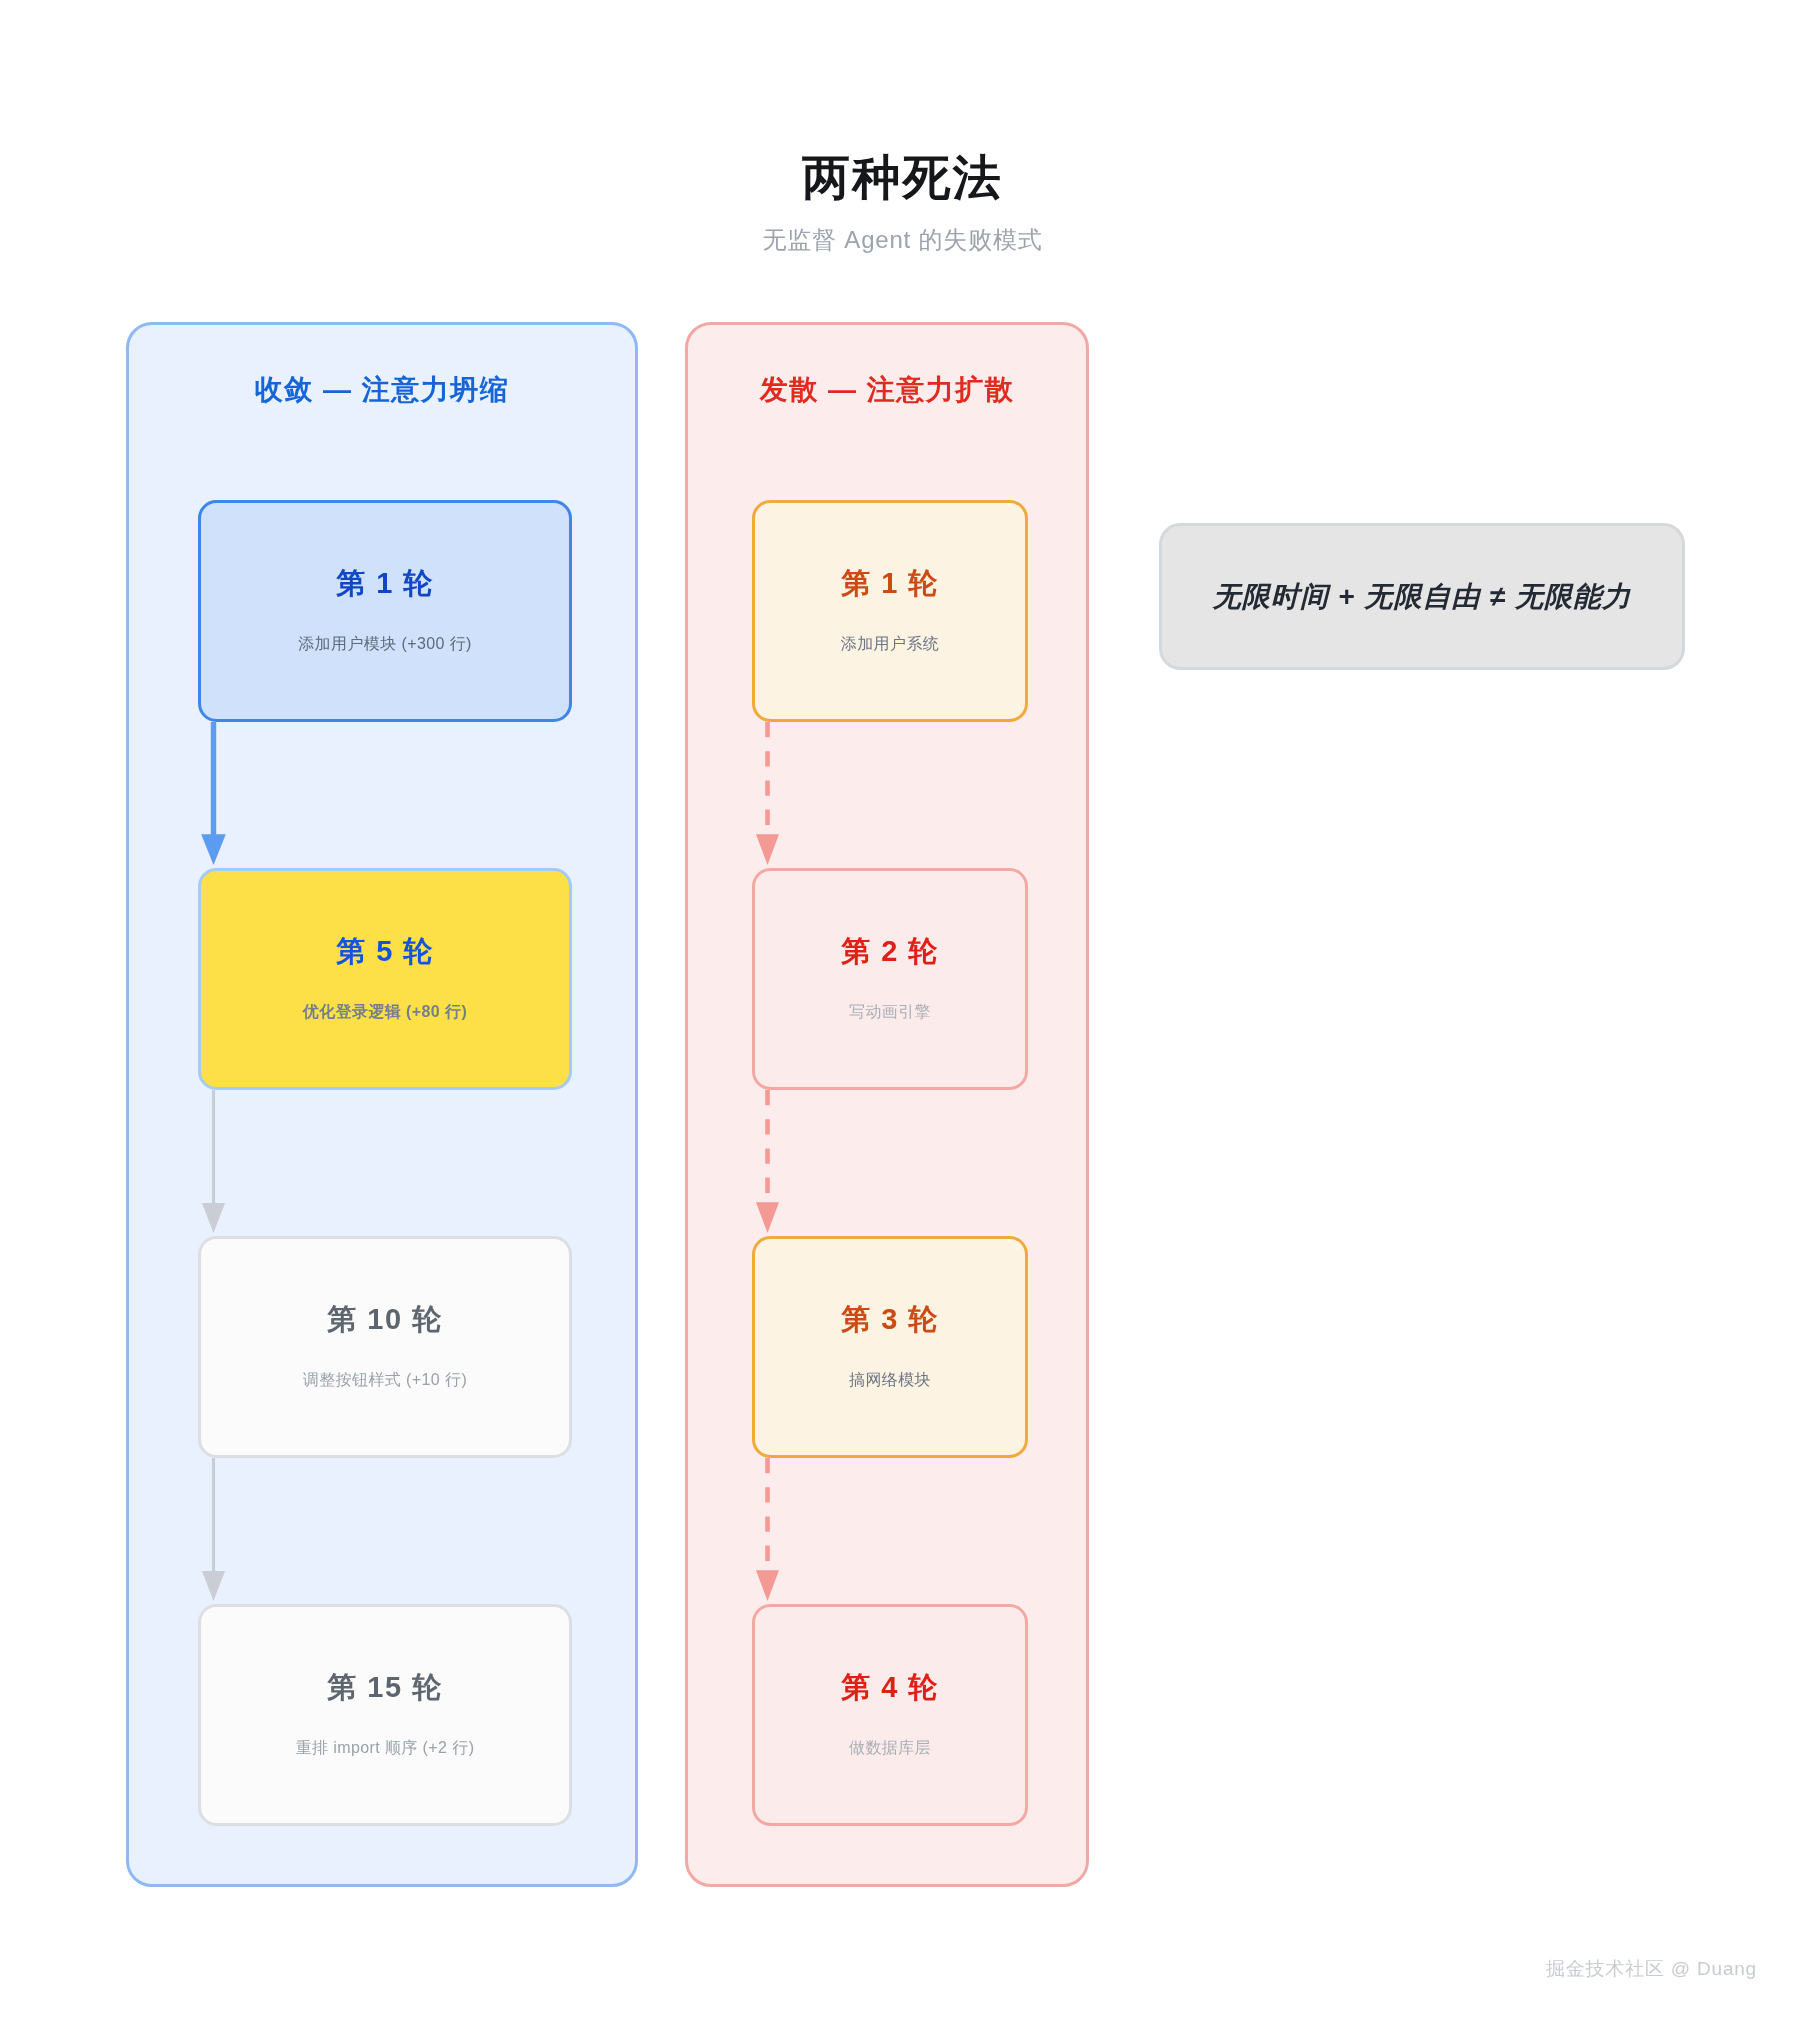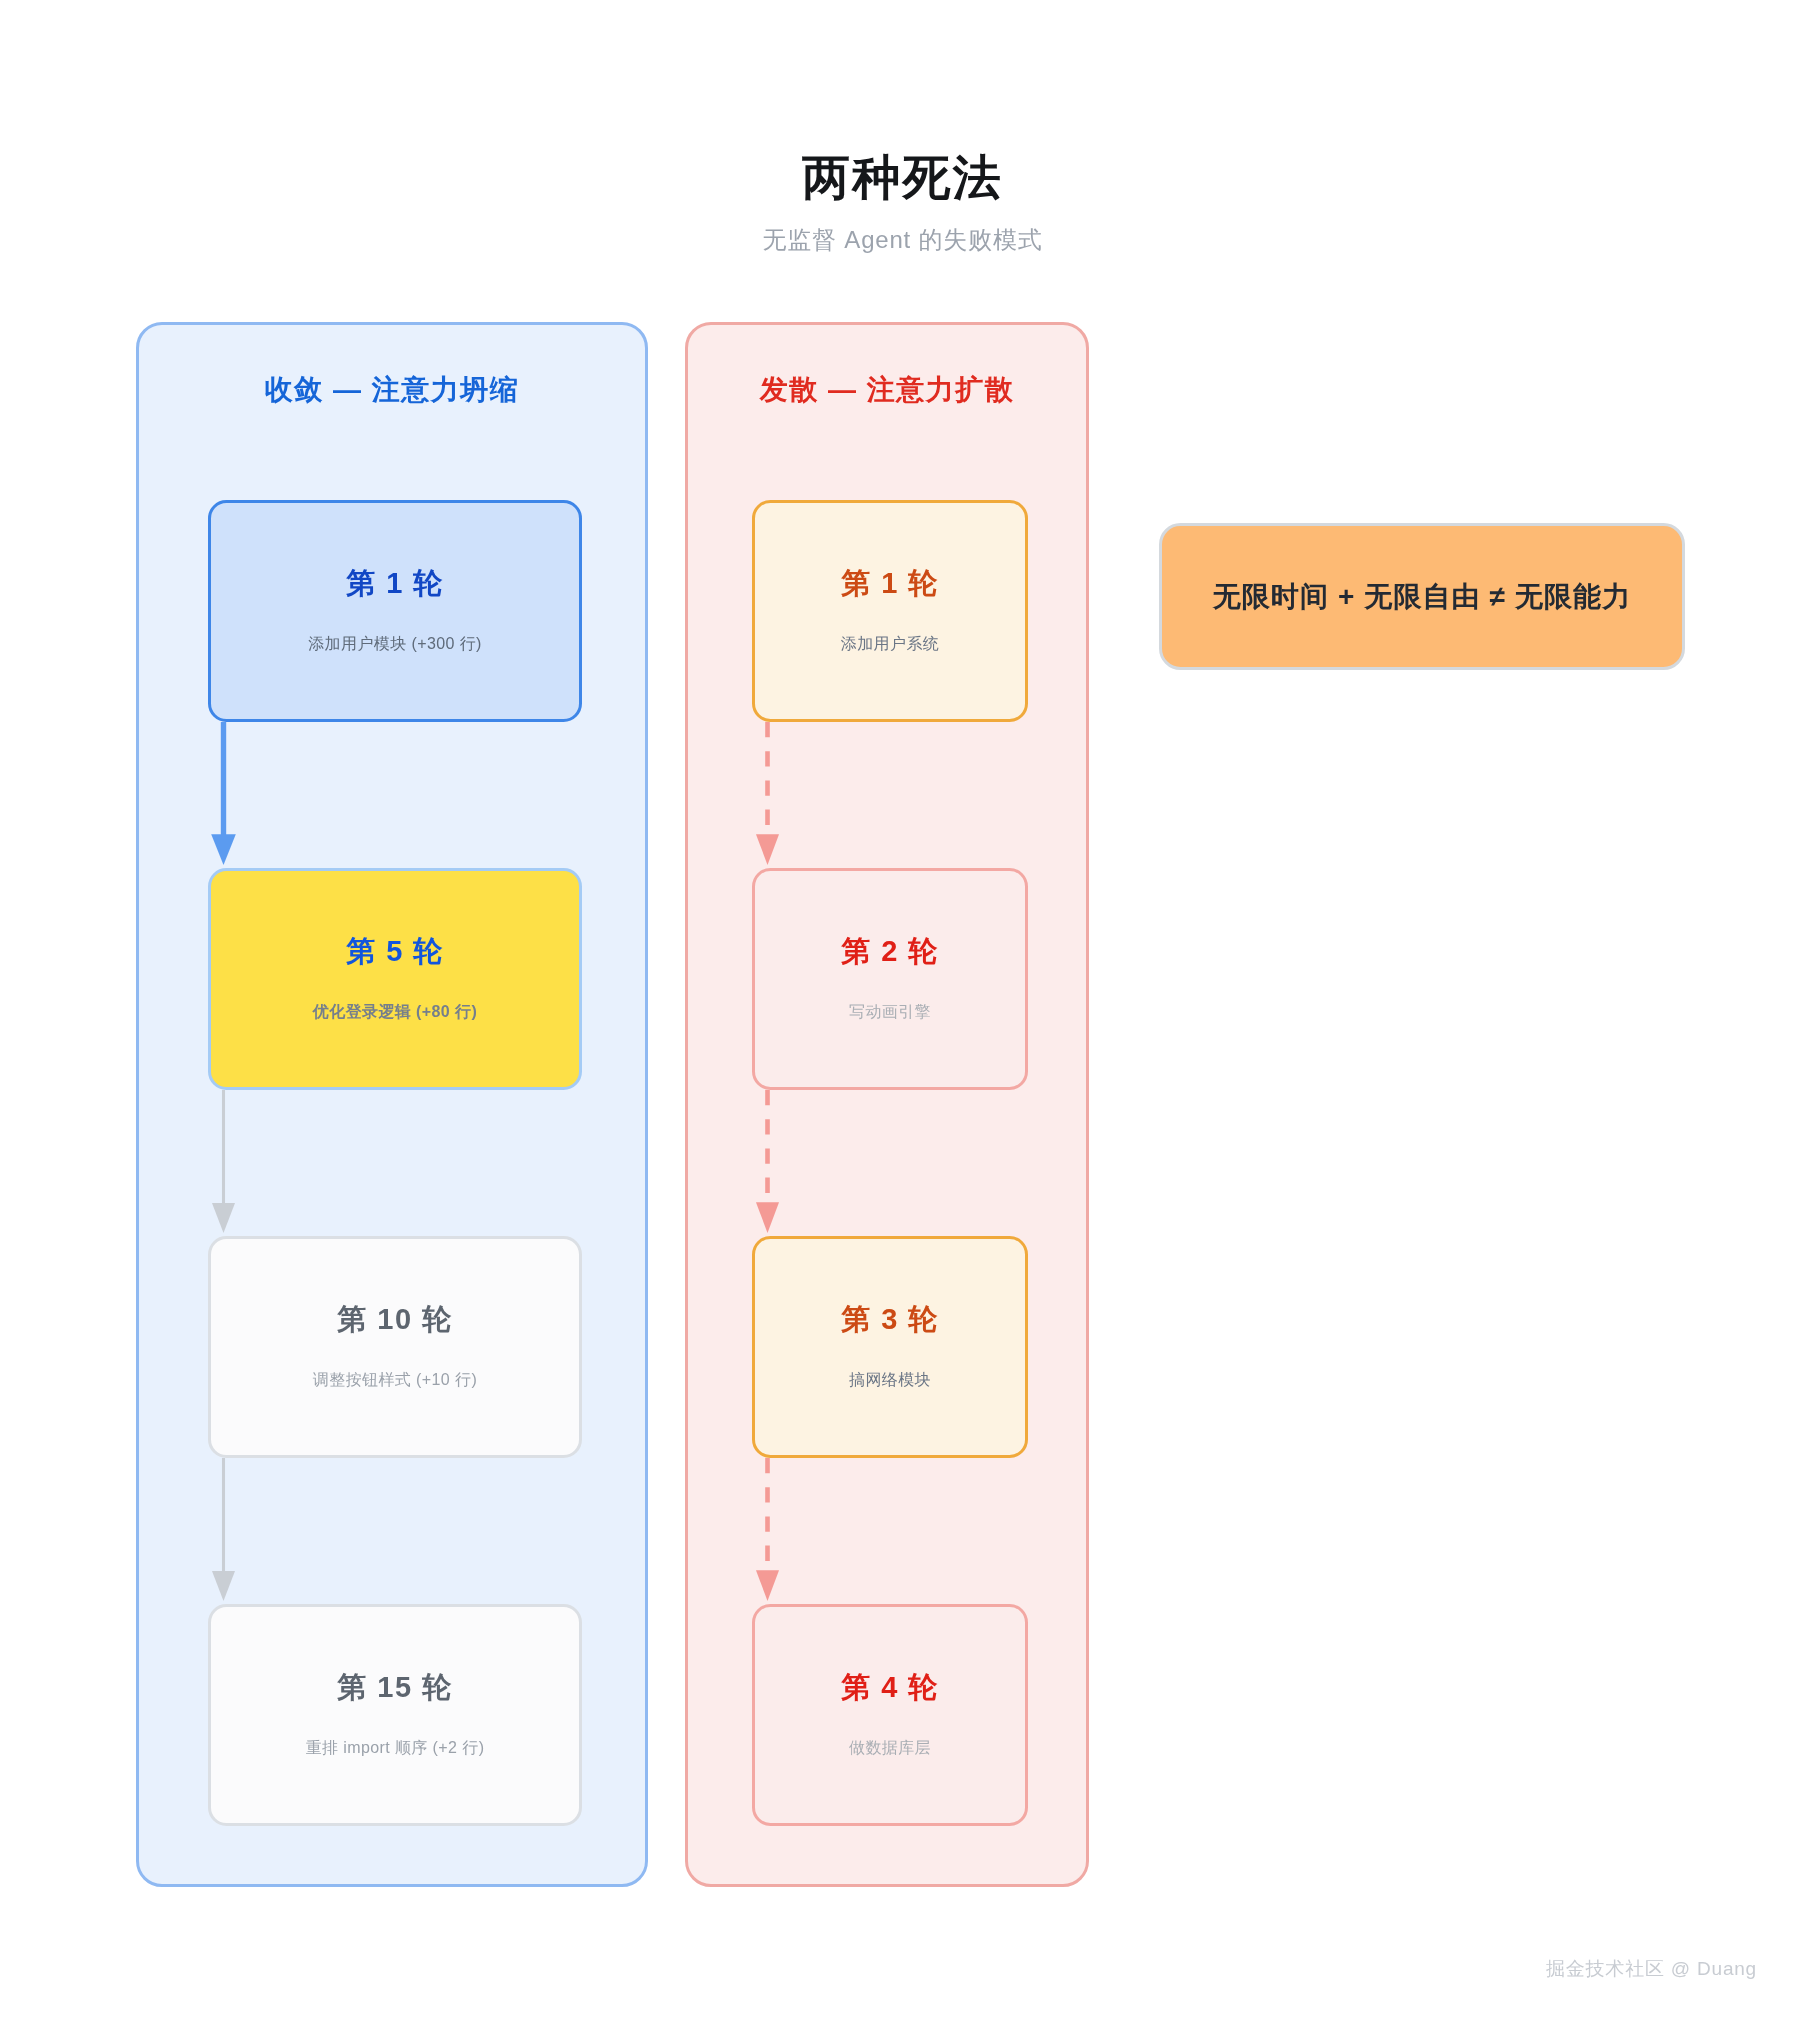--- a/index.html
+++ b/index.html
@@ -45,21 +45,21 @@
 
   
   .panel {
     position: absolute;
     top: 322px;
     border-radius: 26px;
     border-style: solid;
     border-width: 3.1px;
   }
   #panel-converge {
-    left: 136px;
+    left: 126px;
     width: 512px;
     height: 1565px;
     background: #e8f1fd;
     border-color: #8fb9f2;
   }
   #panel-diverge {
     left: 685px;
     width: 404px;
     height: 1565px;
     background: #fceceb;
@@ -165,24 +165,25 @@
 
   
   #callout {
     position: absolute;
     left: 1159px;
     top: 523px;
     width: 526px;
     height: 147px;
     border-radius: 21.5px;
     border: 3.1px solid #d4d9de;
-    background: #fdba74;
+    background: #e5e5e5;
     display: flex;
     align-items: center;
     justify-content: center;
+    font-style: italic;
   }
   #callout-text {
     font-size: 28px;
     font-weight: 700;
     color: #232a33;
     letter-spacing: 1.1px;
   }
 
   
   #watermark {

